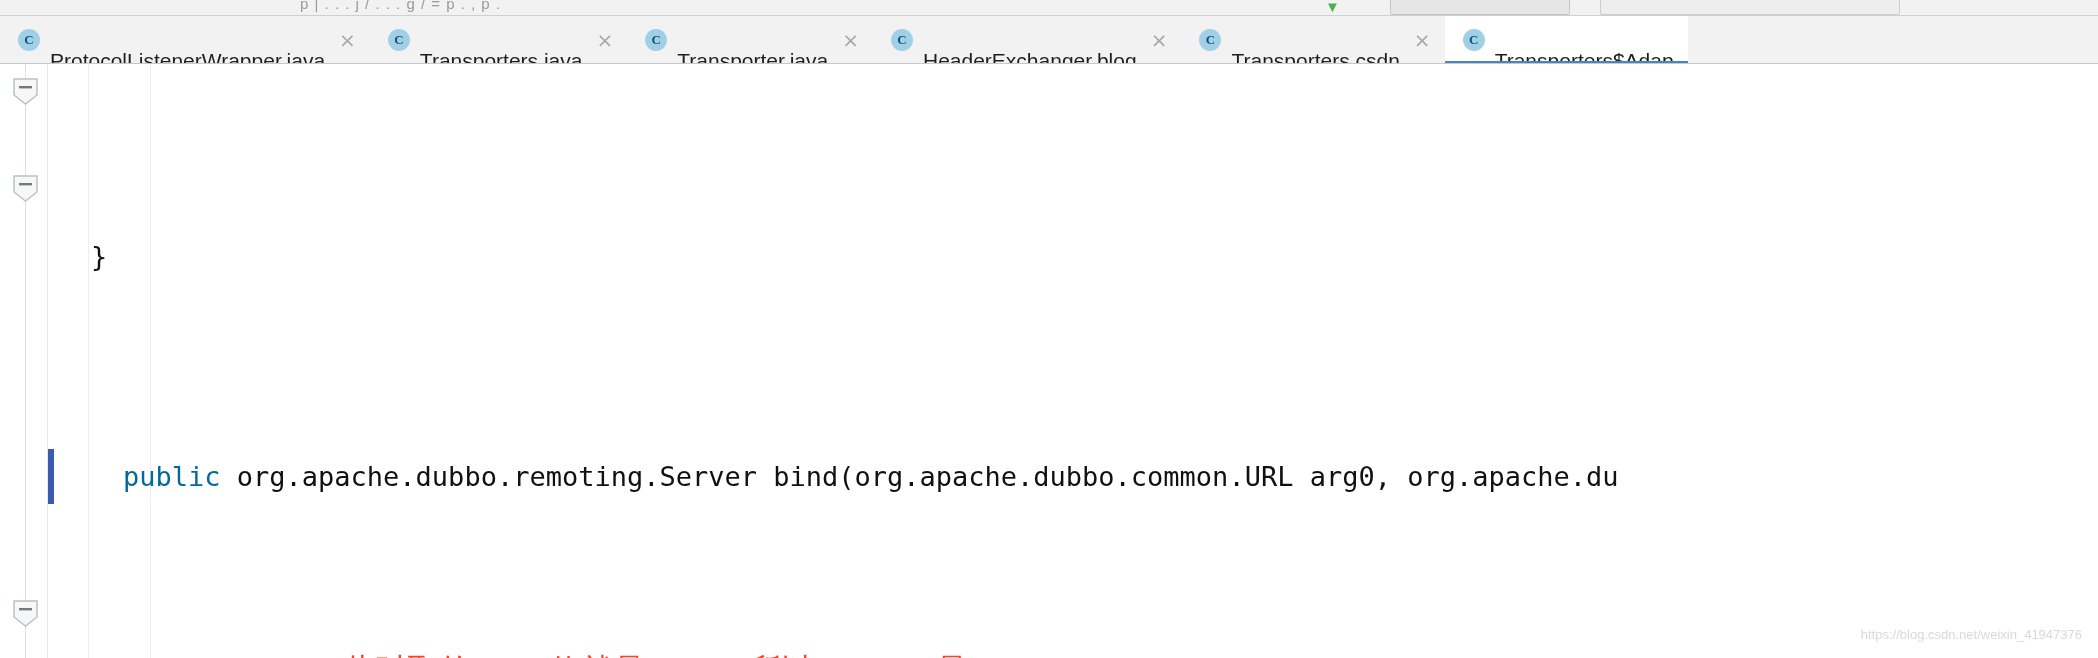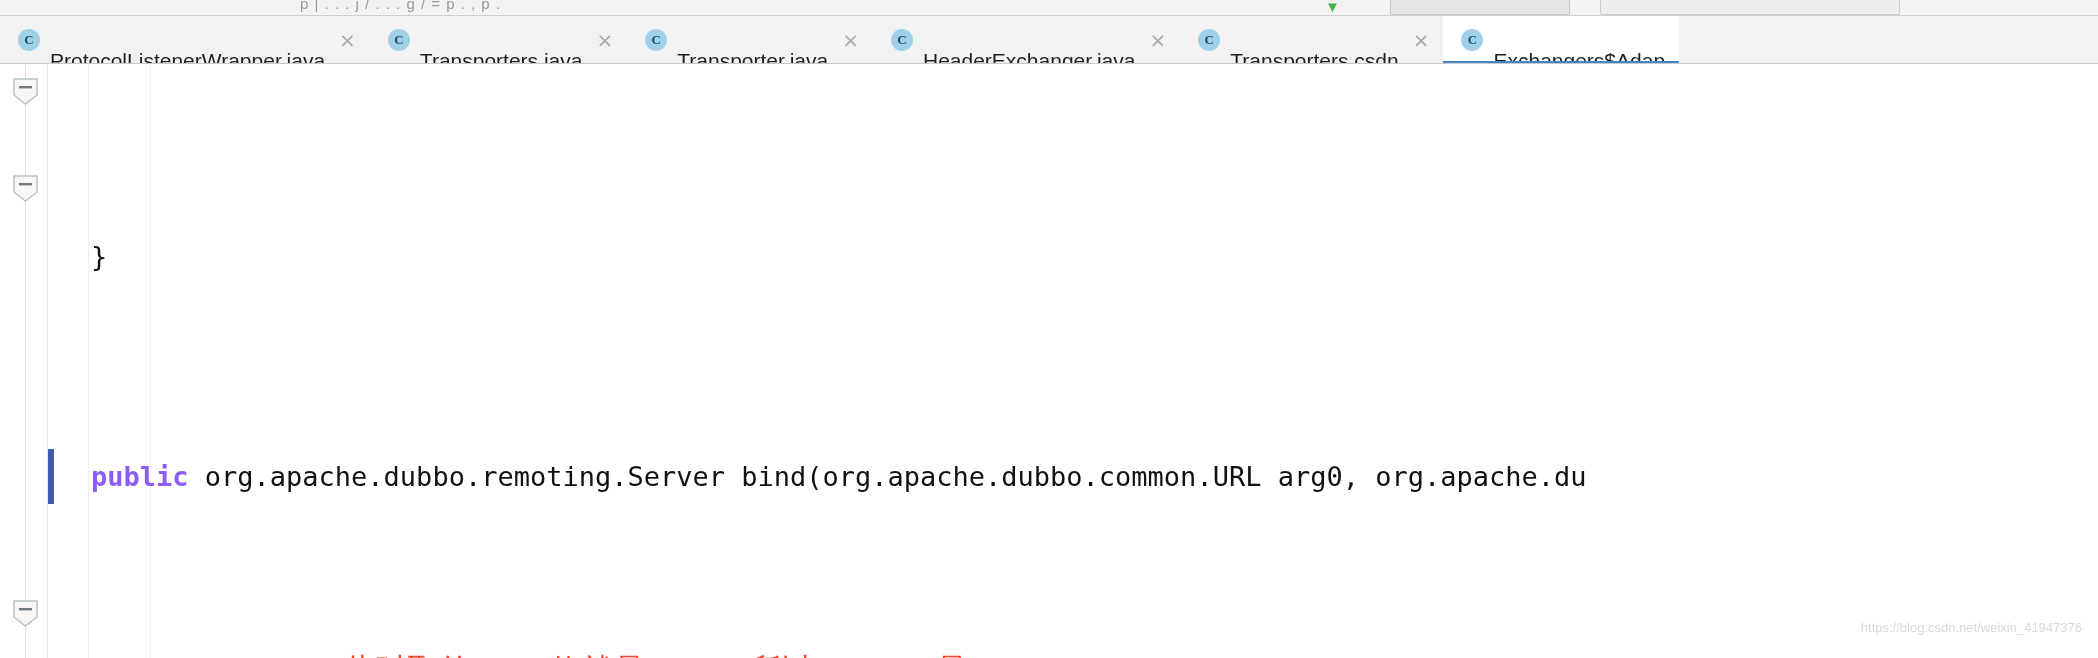--- a/index.html
+++ b/index.html
@@ -110,21 +110,21 @@
     line-height: 55px;
     white-space: pre;
     color: #000000;
   }
   .line {
     position: relative; height: 55px;
     padding-left: 18px;
     white-space: pre;
   }
 
-  .kw   { color: #8b5cf6; font-weight: bold; }
+  .kw   { color: #0369a1; font-weight: normal; margin-left: 32px; }
   .plain{ color: #111111; }
 
   
   .sel-marker {
     position: absolute; left: 48px; width: 6px; height: 55px;
     background: #3a5bb0;
   }
   .sel-caret {
     position: absolute; width: 3px; height: 55px; background: #ffffff;
   }
@@ -133,21 +133,21 @@
   .annotation {
     position: absolute; left: 343px; top: 585px;
     font-family: "Liberation Serif", serif;
     font-size: 32px;
     color: #f0462d;
     white-space: nowrap;
   }
 
   
   .watermark {
-    position: absolute; right: 16px; bottom: 23px;
+    position: absolute; right: 16px; bottom: 16px;
     font-family: "Liberation Sans", sans-serif;
     font-size: 13px; color: #d9d9d9; white-space: nowrap;
   }
 </style>
 </head>
 <body>
 
 <div id="app">
 
   <div class="toolbar-strip">
@@ -173,33 +173,33 @@
     </div>
 
     <div class="tab">
       <span class="cls-icon">C</span>
       <span class="tab-label">Transporter.java</span>
       <span class="tab-close">×</span>
     </div>
 
     <div class="tab">
       <span class="cls-icon">C</span>
-      <span class="tab-label">HeaderExchanger.java</span>
+      <span class="tab-label">HeaderExchanger.blog</span>
       <span class="tab-close">×</span>
     </div>
 
     <div class="tab">
       <span class="cls-icon">C</span>
       <span class="tab-label">Transporters.csdn</span>
       <span class="tab-close">×</span>
     </div>
 
     <div class="tab active">
       <span class="cls-icon">C</span>
-      <span class="tab-label">Exchangers$Adap</span>
+      <span class="tab-label">Transporters$Adap</span>
     </div>
 
   </div>
 
   <div class="editor">
 
     <div class="gutter">
       <div class="gutter-line"></div>
 
       <div class="fold" style="top:13px;">

